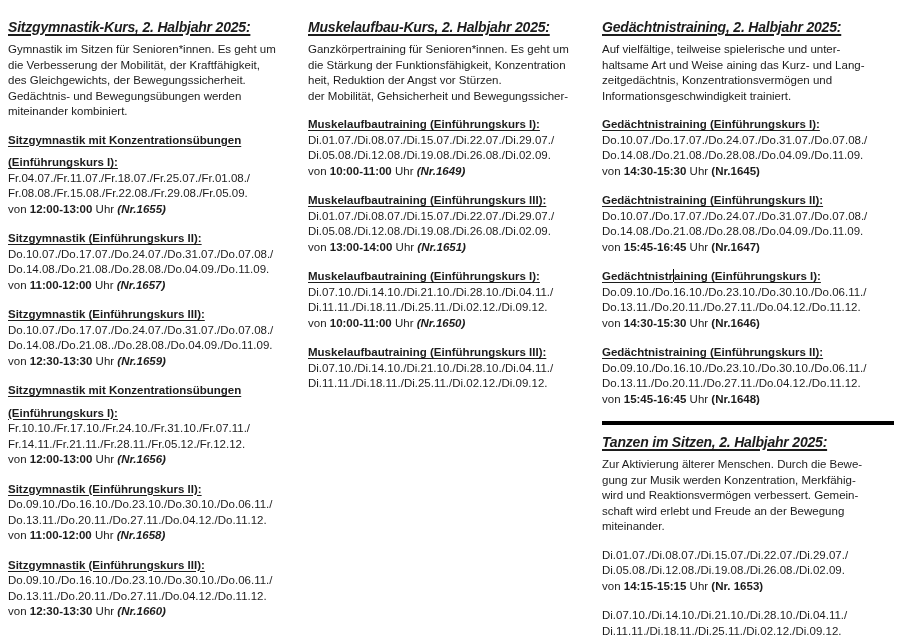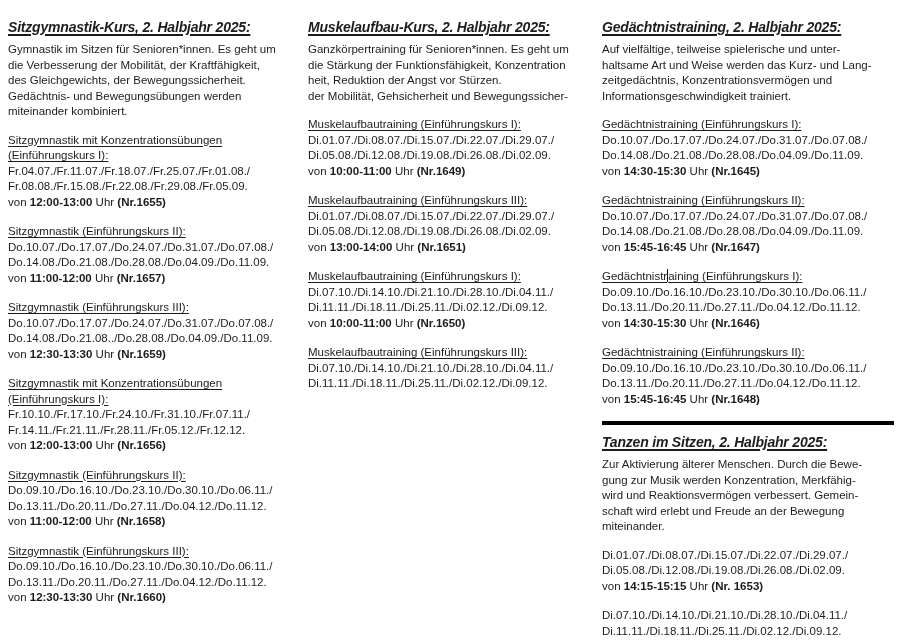--- a/index.html
+++ b/index.html
@@ -15,26 +15,26 @@
   .title{
     font-size:14px;font-weight:bold;font-style:italic;
     text-decoration:underline;text-decoration-thickness:1.5px;
     text-underline-offset:2px;letter-spacing:-0.2px;
     margin:0 0 5px 0;line-height:20px;white-space:nowrap;
   }
   .intro{margin:0 0 13px 0;}
   .line{white-space:nowrap;}
   .course{margin:0 0 14px 0;}
   .course-heading{
-    font-weight:normal;text-decoration:underline;
-    text-underline-offset:2px;white-space:nowrap;
+    font-weight:bold;text-decoration:underline;
+    text-underline-offset:2px;white-space:nowrap;margin-top:7px;
   }
   .time-range{font-weight:bold;}
   .nr{font-weight:bold;font-style:normal;}
-  .nr-italic .nr{}
+  .nr-italic .nr{font-style:italic;}
   .rule{height:4px;background:#000;margin:3px 0 7px 0;}
   .caret{display:inline-block;width:1px;height:13px;background:#111;vertical-align:-2px;}
   .tanzen{margin-top:0;}
 </style>
 </head>
 <body>
 
 <div>
 
   <section class="col nr-italic" id="col-0">
@@ -120,21 +120,21 @@
           <div class="line">Di.07.10./Di.14.10./Di.21.10./Di.28.10./Di.04.11./</div>
           <div class="line">Di.11.11./Di.18.11./Di.25.11./Di.02.12./Di.09.12.</div>
         </div>
       </div>
   </section>
 
   <section class="col" id="col-2">
     <h1 class="title">Gedächtnistraining, 2. Halbjahr 2025:</h1>
     <div class="intro">
         <div class="line">Auf vielfältige, teilweise spielerische und unter-</div>
-        <div class="line">haltsame Art und Weise werden das Kurz- und Lang-</div>
+        <div class="line">haltsame Art und Weise aining das Kurz- und Lang-</div>
         <div class="line">zeitgedächtnis, Konzentrationsvermögen und</div>
         <div class="line">Informationsgeschwindigkeit trainiert.</div>
       </div>
     <div>
         <div class="course">
           <div class="course-heading line">Gedächtnistraining (Einführungskurs I):</div>
           <div class="line">Do.10.07./Do.17.07./Do.24.07./Do.31.07./Do.07.08./</div>
           <div class="line">Do.14.08./Do.21.08./Do.28.08./Do.04.09./Do.11.09.</div>
           <div class="line"><span>von</span> <span class="time-range">14:30-15:30</span> <span>Uhr</span> <span class="nr">(Nr.1645)</span></div>
         </div>

